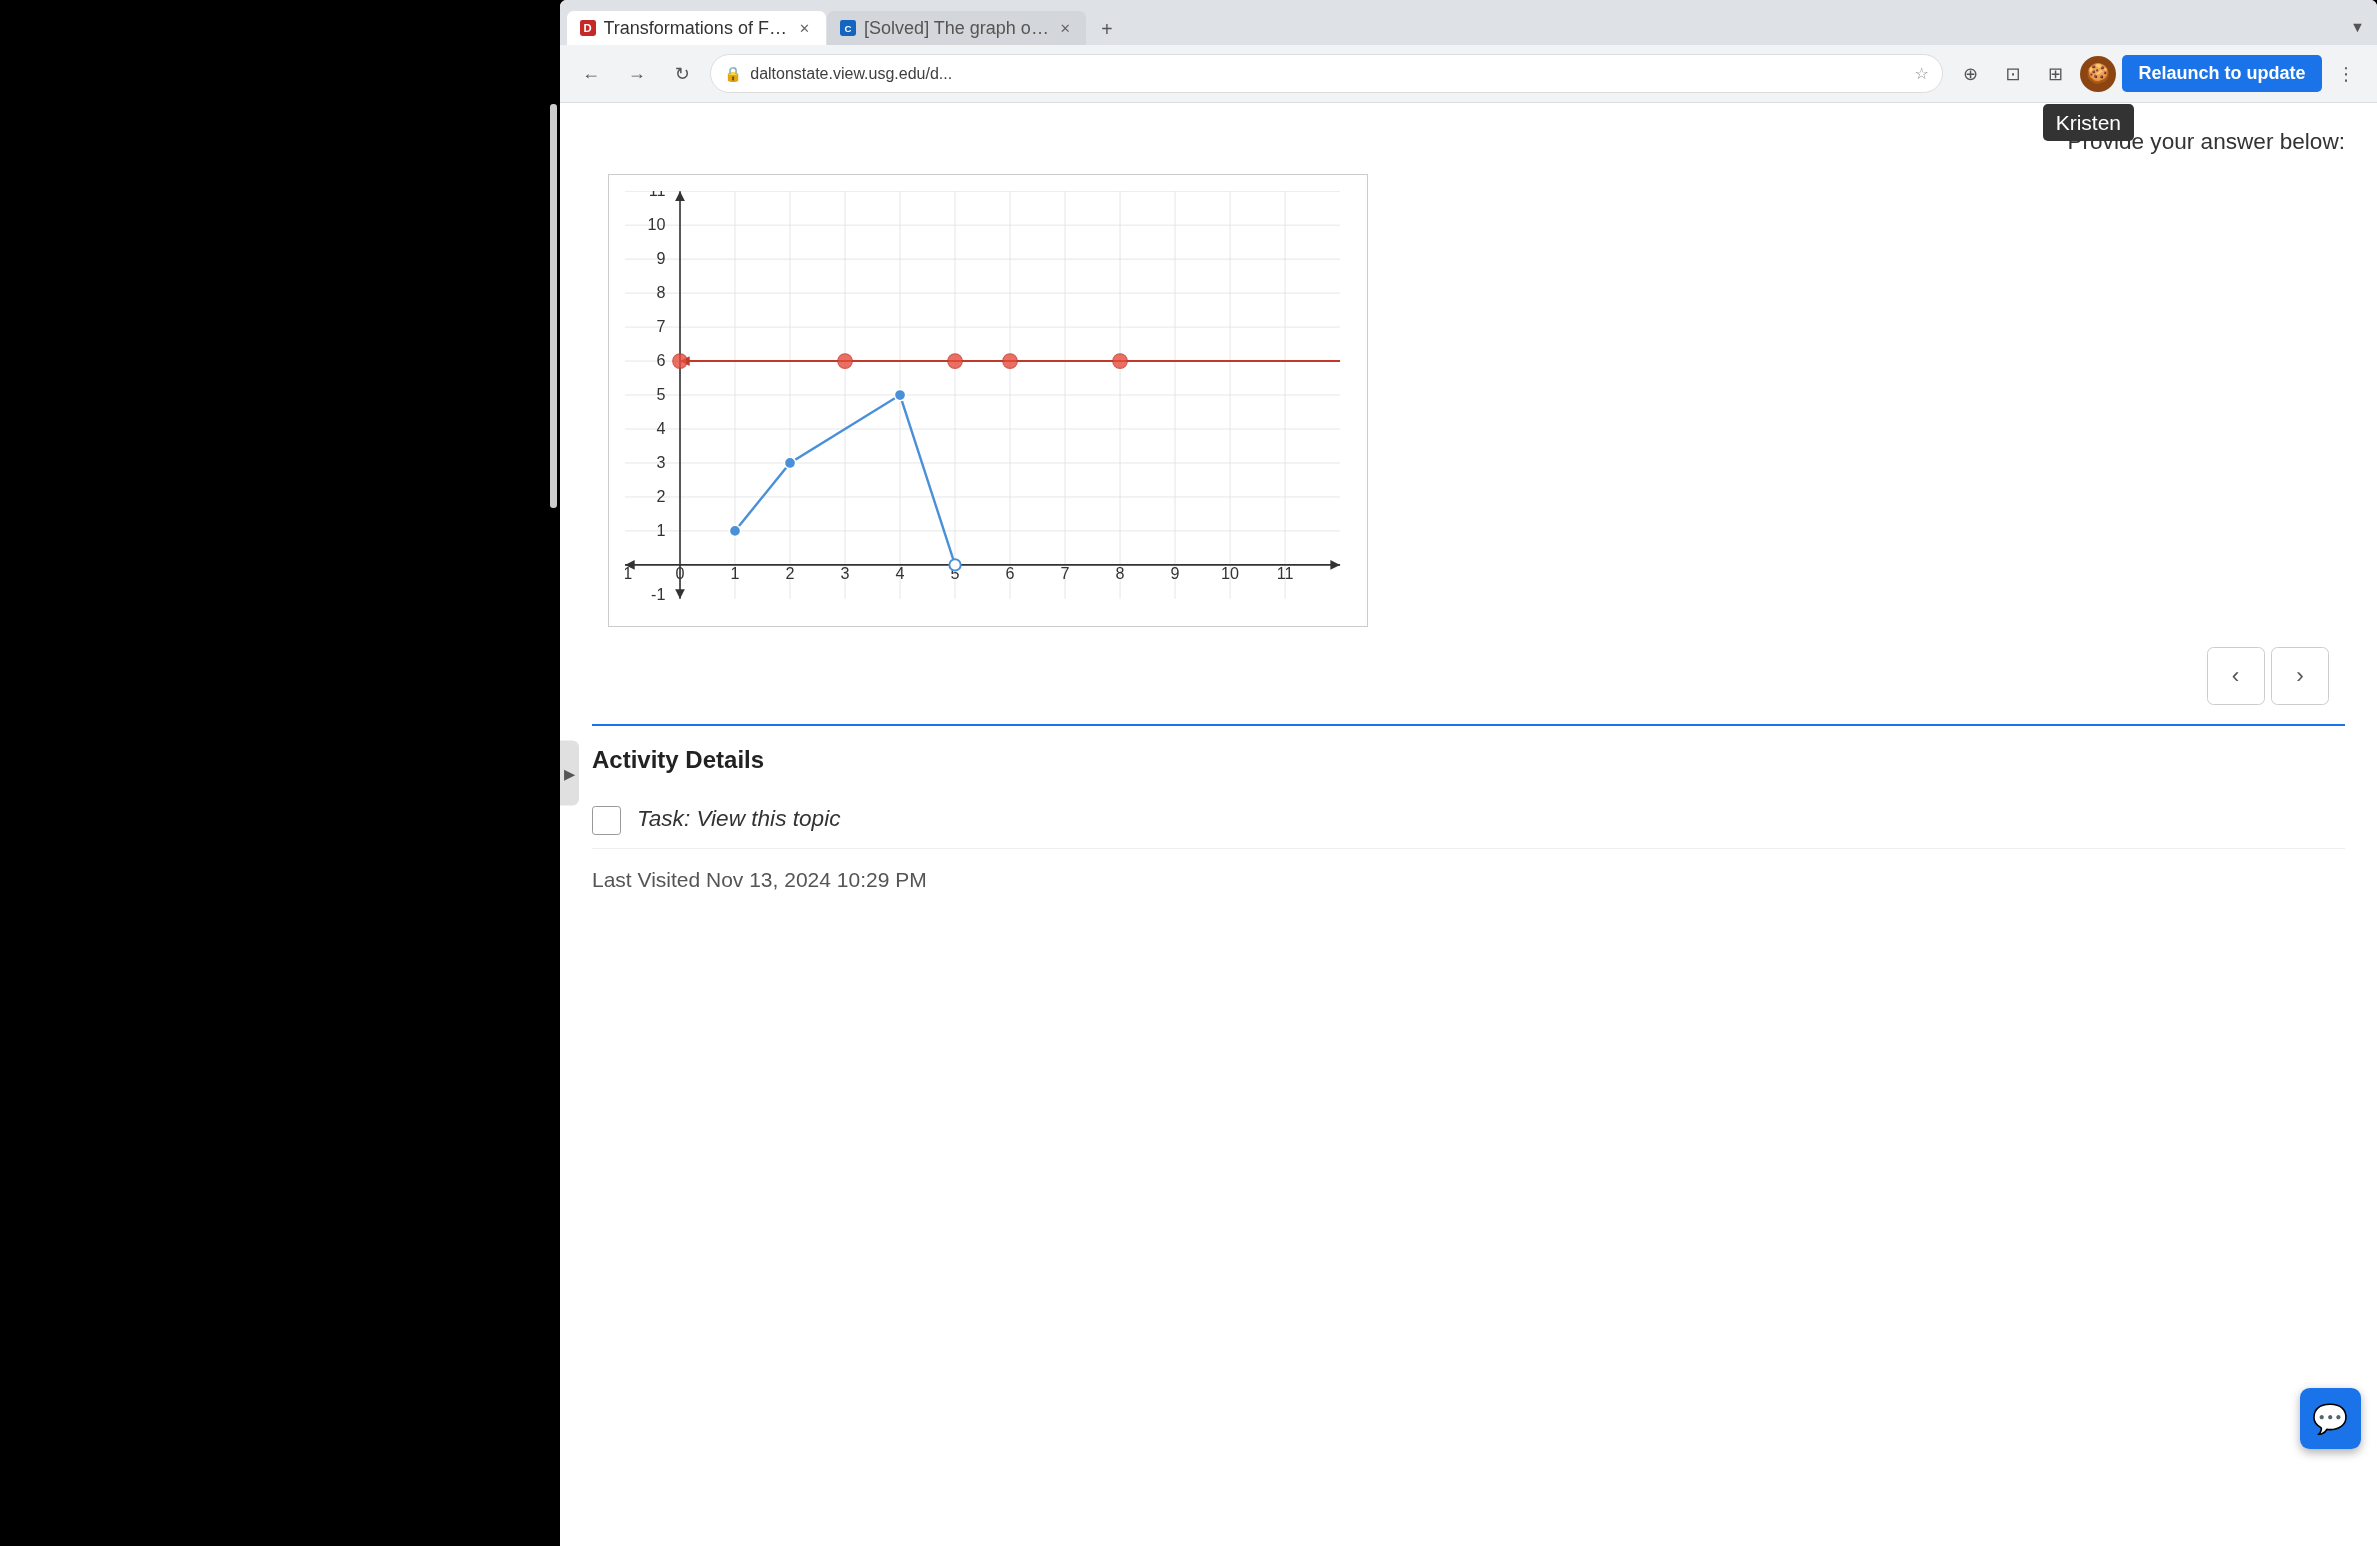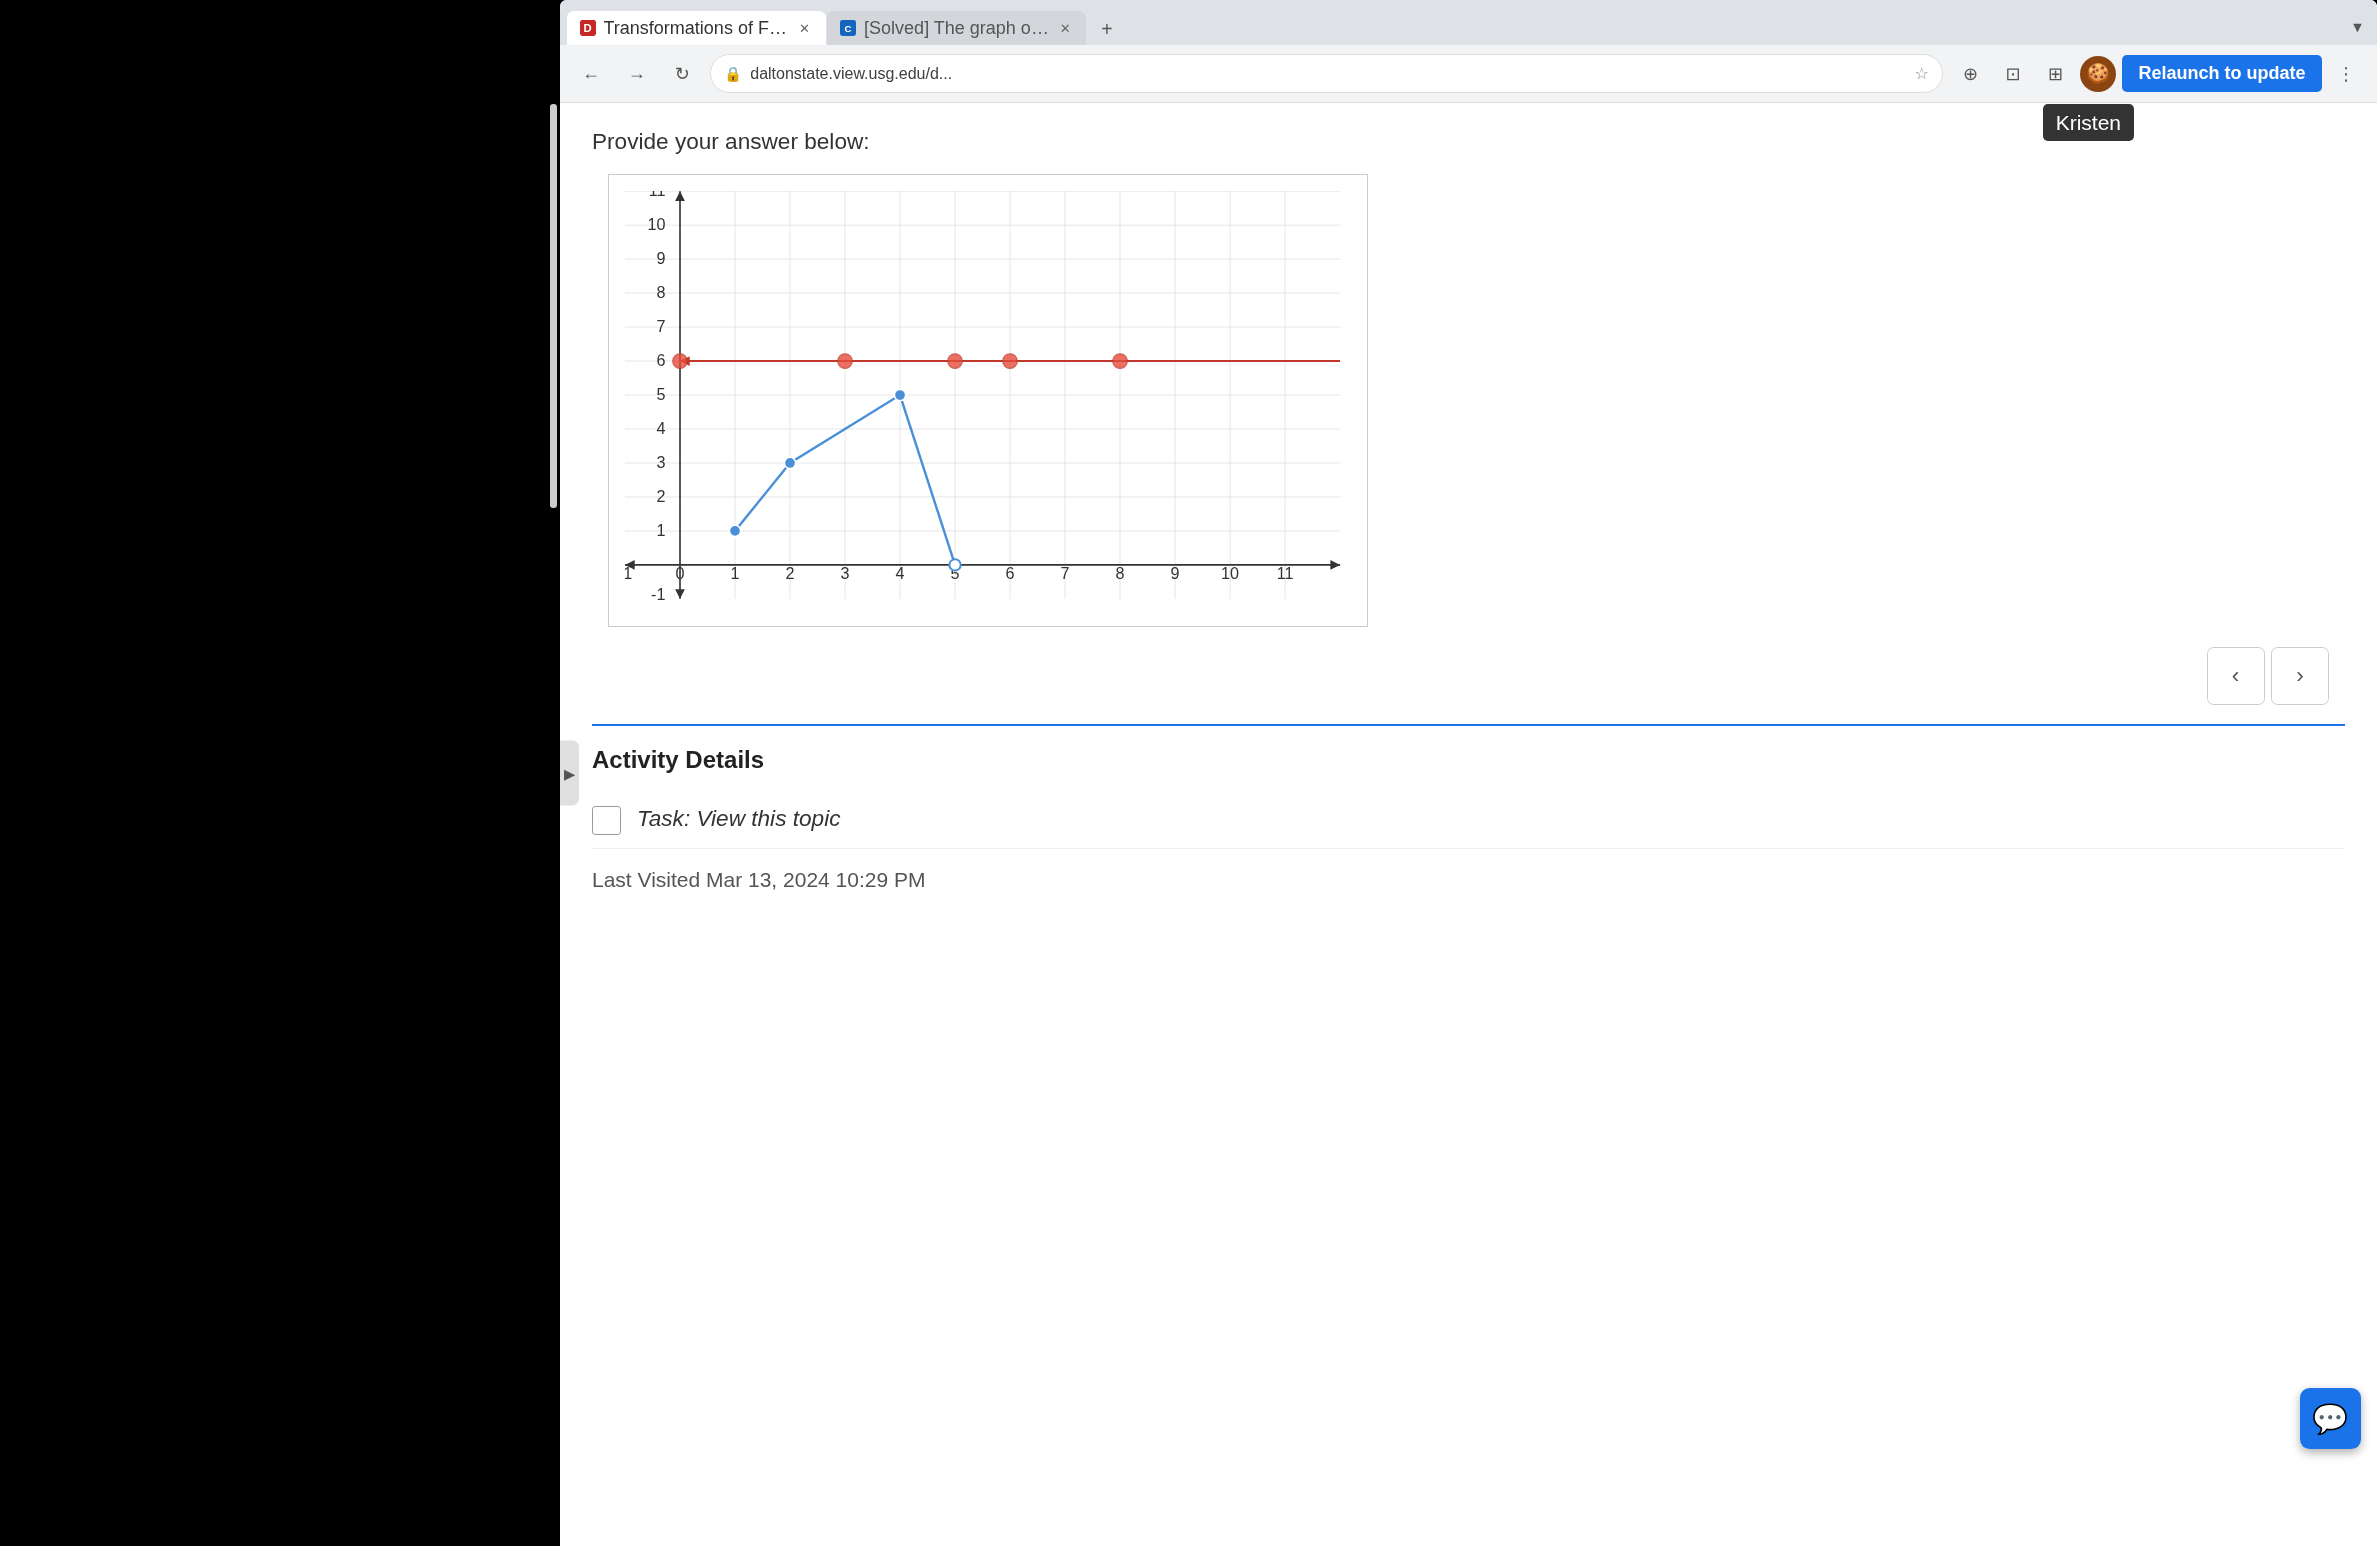--- a/index.html
+++ b/index.html
@@ -223,20 +223,21 @@
       background: #fff;
       overflow-y: auto;
       padding: 26px 32px;
       position: relative;
     }
 
     .provide-answer {
       font-size: 22.6px;
       color: #333;
       margin-bottom: 19.4px;
+      text-align: right;
     }
 
     
     .graph-container {
       border: 0.8px solid #ccc;
       padding: 16px;
       width: 760px;
       height: 453px;
       position: relative;
       margin-left: 16px;
@@ -513,21 +514,21 @@
     </div>
 
     <div class="activity-details">
       <h2 class="activity-details-title">Activity Details</h2>
 
       <div class="task-row">
         <div class="task-checkbox"></div>
         <span class="task-label">Task: View this topic</span>
       </div>
 
-      <p class="last-visited">Last Visited Mar 13, 2024 10:29 PM</p>
+      <p class="last-visited">Last Visited Nov 13, 2024 10:29 PM</p>
     </div>
 
   </div>
 
   <div class="chat-button">
     <span>💬</span>
   </div>
 
 </div>
 

